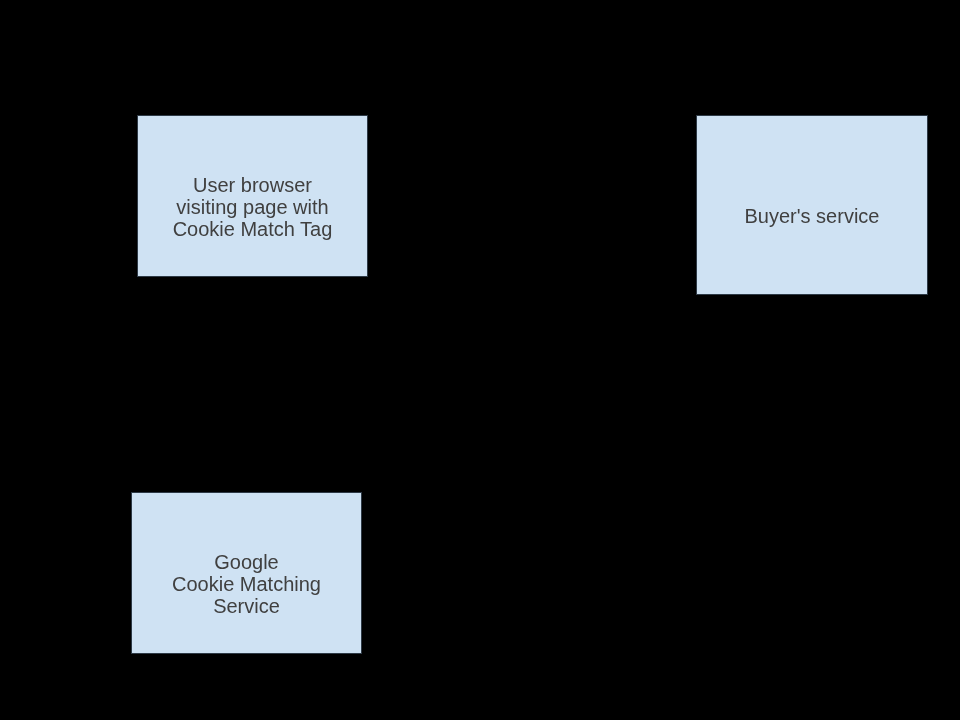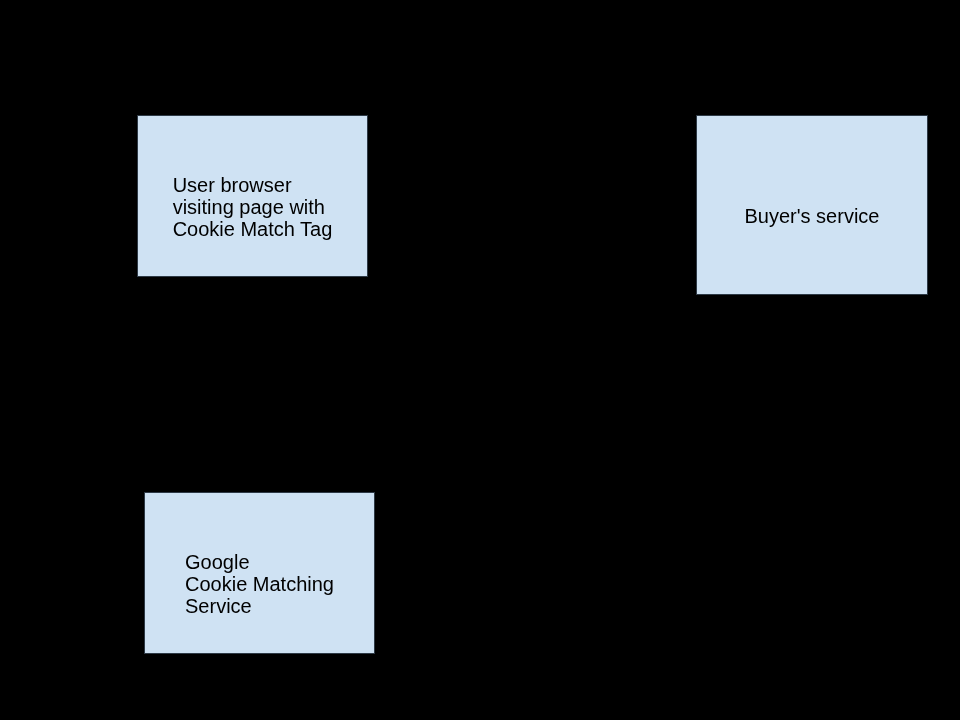--- a/index.html
+++ b/index.html
@@ -37,30 +37,30 @@
     width: 231px;
     height: 162px;
   }
   #node-buyers-service {
     left: 696px;
     top: 115px;
     width: 232px;
     height: 180px;
   }
   #node-google-cookie-matching-service {
-    left: 144px;
+    left: 131px;
     top: 492px;
     width: 231px;
     height: 162px;
   }
   .node-label {
     font-size: 20px;
     line-height: 22px;
-    color: #000000;
-    text-align: left;
+    color: #404040;
+    text-align: center;
     white-space: pre-line;
     margin-top: 36px;
   }
 </style>
 </head>
 <body>
 
 <div class="diagram-canvas">
 
   <div class="node" id="node-user-browser">

